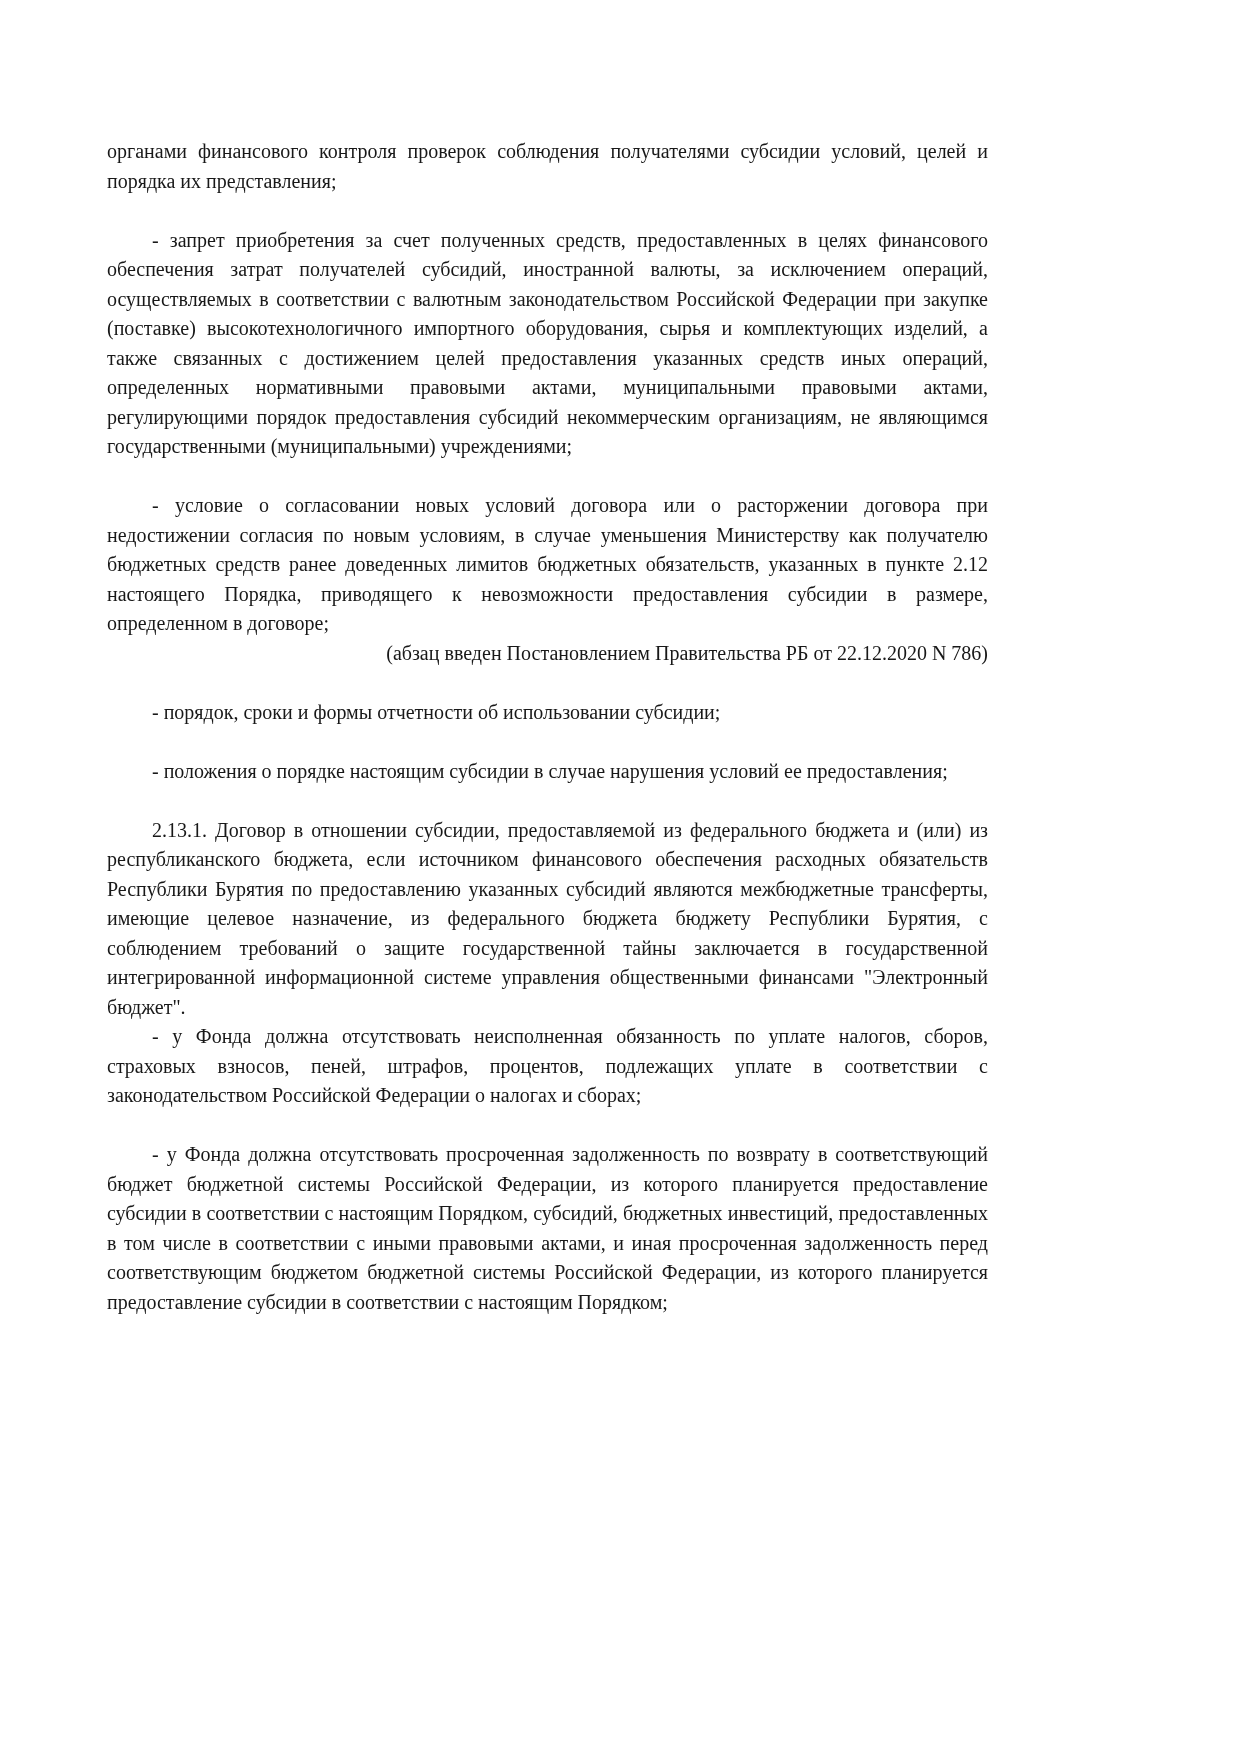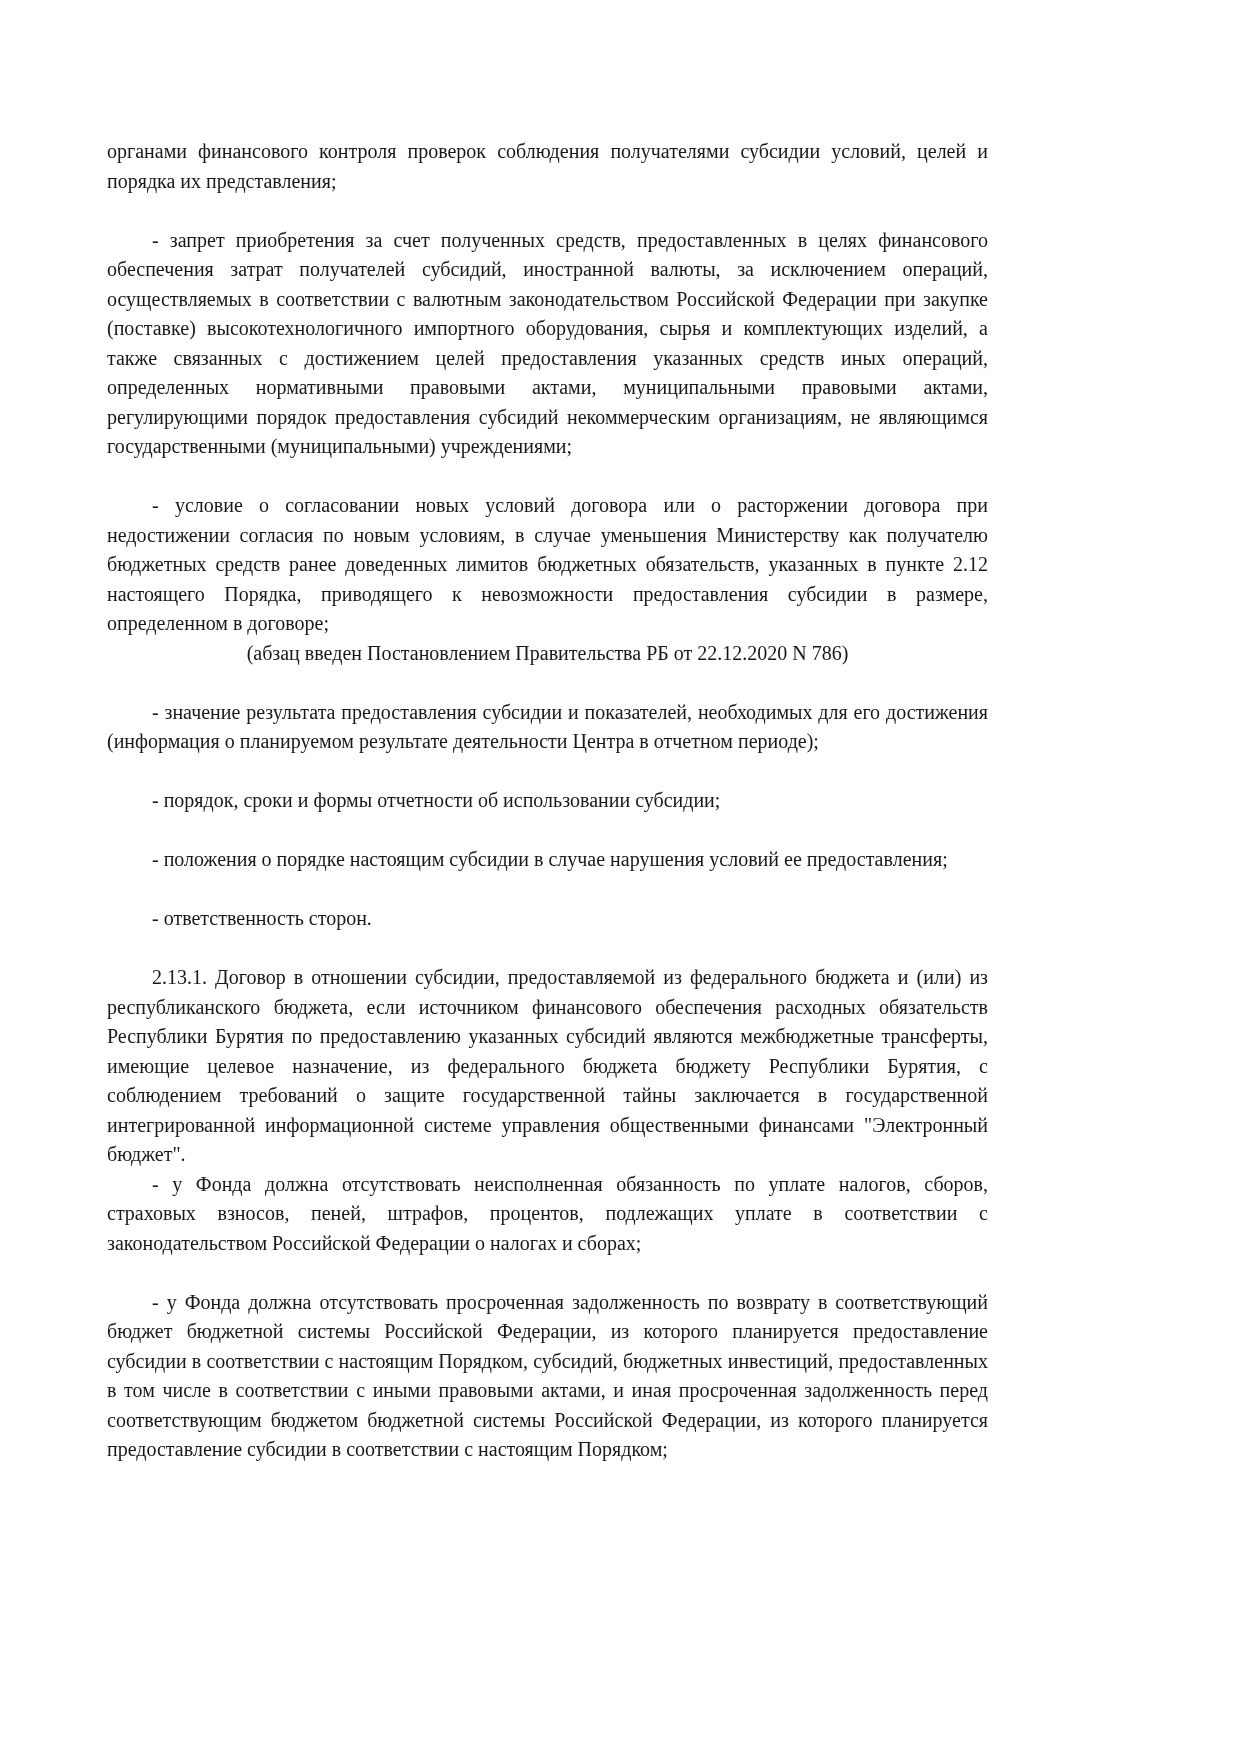--- a/index.html
+++ b/index.html
@@ -25,32 +25,30 @@
     text-align: justify;
   }
   .page p.indent {
     text-indent: 45px;
   }
   .page p.tight {
     margin-bottom: 0;
     font-family: Liberation Serif, serif;
   }
   .page p.note {
-    text-align: center;
+    text-align: right;
     text-indent: 0;
   }
 </style>
 </head>
 <body>
 
 <div class="page">
   <p class="continuation">органами финансового контроля проверок соблюдения получателями субсидии условий, целей и порядка их представления;</p>
   <p class="indent">- запрет приобретения за счет полученных средств, предоставленных в целях финансового обеспечения затрат получателей субсидий, иностранной валюты, за исключением операций, осуществляемых в соответствии с валютным законодательством Российской Федерации при закупке (поставке) высокотехнологичного импортного оборудования, сырья и комплектующих изделий, а также связанных с достижением целей предоставления указанных средств иных операций, определенных нормативными правовыми актами, муниципальными правовыми актами, регулирующими порядок предоставления субсидий некоммерческим организациям, не являющимся государственными (муниципальными) учреждениями;</p>
   <p class="indent tight">- условие о согласовании новых условий договора или о расторжении договора при недостижении согласия по новым условиям, в случае уменьшения Министерству как получателю бюджетных средств ранее доведенных лимитов бюджетных обязательств, указанных в пункте 2.12 настоящего Порядка, приводящего к невозможности предоставления субсидии в размере, определенном в договоре;</p>
   <p class="note">(абзац введен Постановлением Правительства РБ от 22.12.2020 N 786)</p>
-  <p class="indent">- значение результата предоставления субсидии и показателей, необходимых для его достижения (информация о планируемом результате деятельности Центра в отчетном периоде);</p>
   <p class="indent">- порядок, сроки и формы отчетности об использовании субсидии;</p>
   <p class="indent">- положения о порядке настоящим субсидии в случае нарушения условий ее предоставления;</p>
-  <p class="indent">- ответственность сторон.</p>
   <p class="indent tight">2.13.1. Договор в отношении субсидии, предоставляемой из федерального бюджета и (или) из республиканского бюджета, если источником финансового обеспечения расходных обязательств Республики Бурятия по предоставлению указанных субсидий являются межбюджетные трансферты, имеющие целевое назначение, из федерального бюджета бюджету Республики Бурятия, с соблюдением требований о защите государственной тайны заключается в государственной интегрированной информационной системе управления общественными финансами "Электронный бюджет".</p>
   <p class="indent">- у Фонда должна отсутствовать неисполненная обязанность по уплате налогов, сборов, страховых взносов, пеней, штрафов, процентов, подлежащих уплате в соответствии с законодательством Российской Федерации о налогах и сборах;</p>
   <p class="indent">- у Фонда должна отсутствовать просроченная задолженность по возврату в соответствующий бюджет бюджетной системы Российской Федерации, из которого планируется предоставление субсидии в соответствии с настоящим Порядком, субсидий, бюджетных инвестиций, предоставленных в том числе в соответствии с иными правовыми актами, и иная просроченная задолженность перед соответствующим бюджетом бюджетной системы Российской Федерации, из которого планируется предоставление субсидии в соответствии с настоящим Порядком;</p>
 </div>
 
 </body></html>

